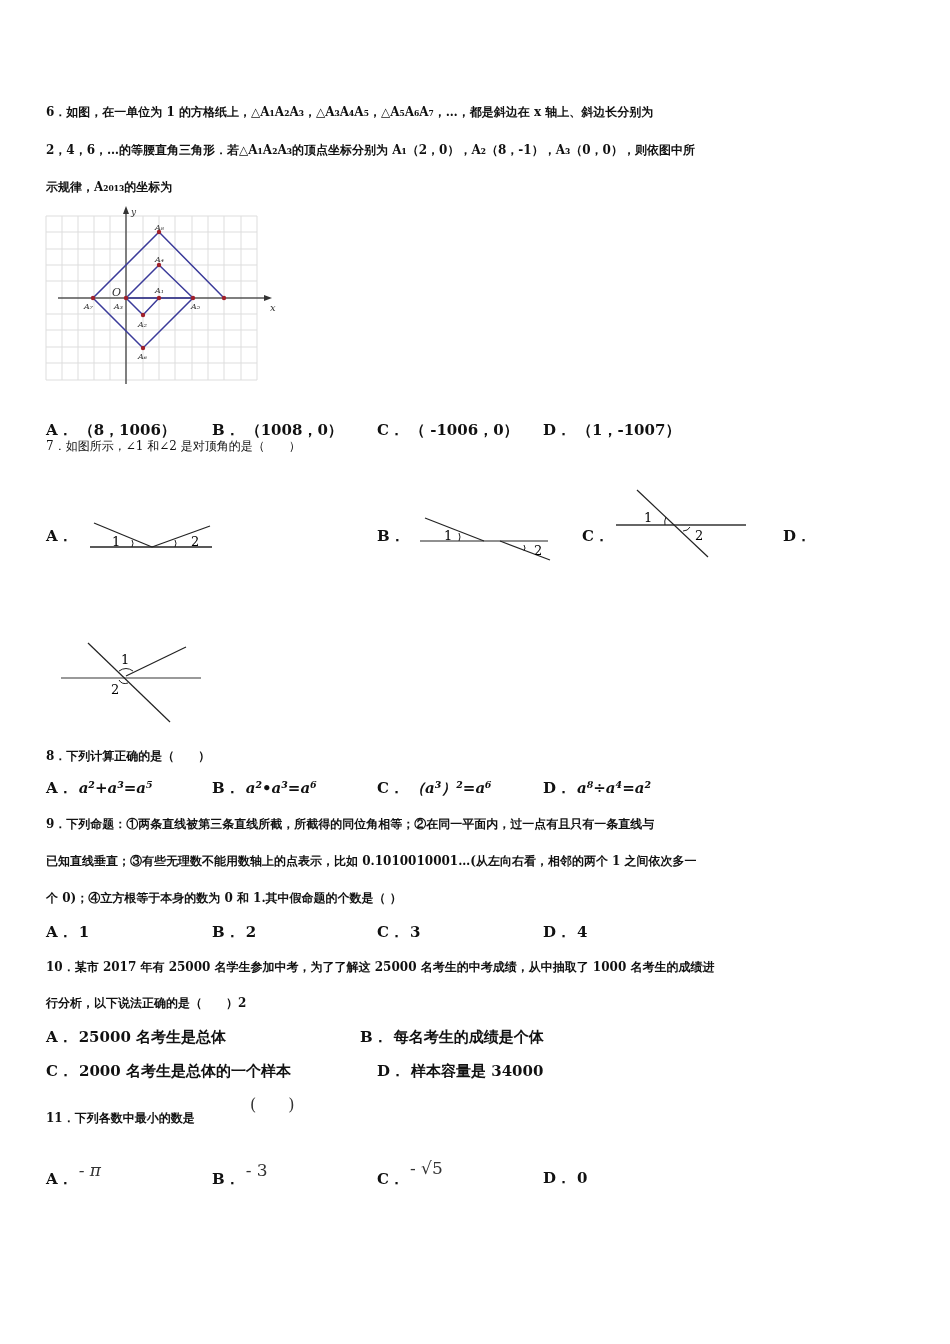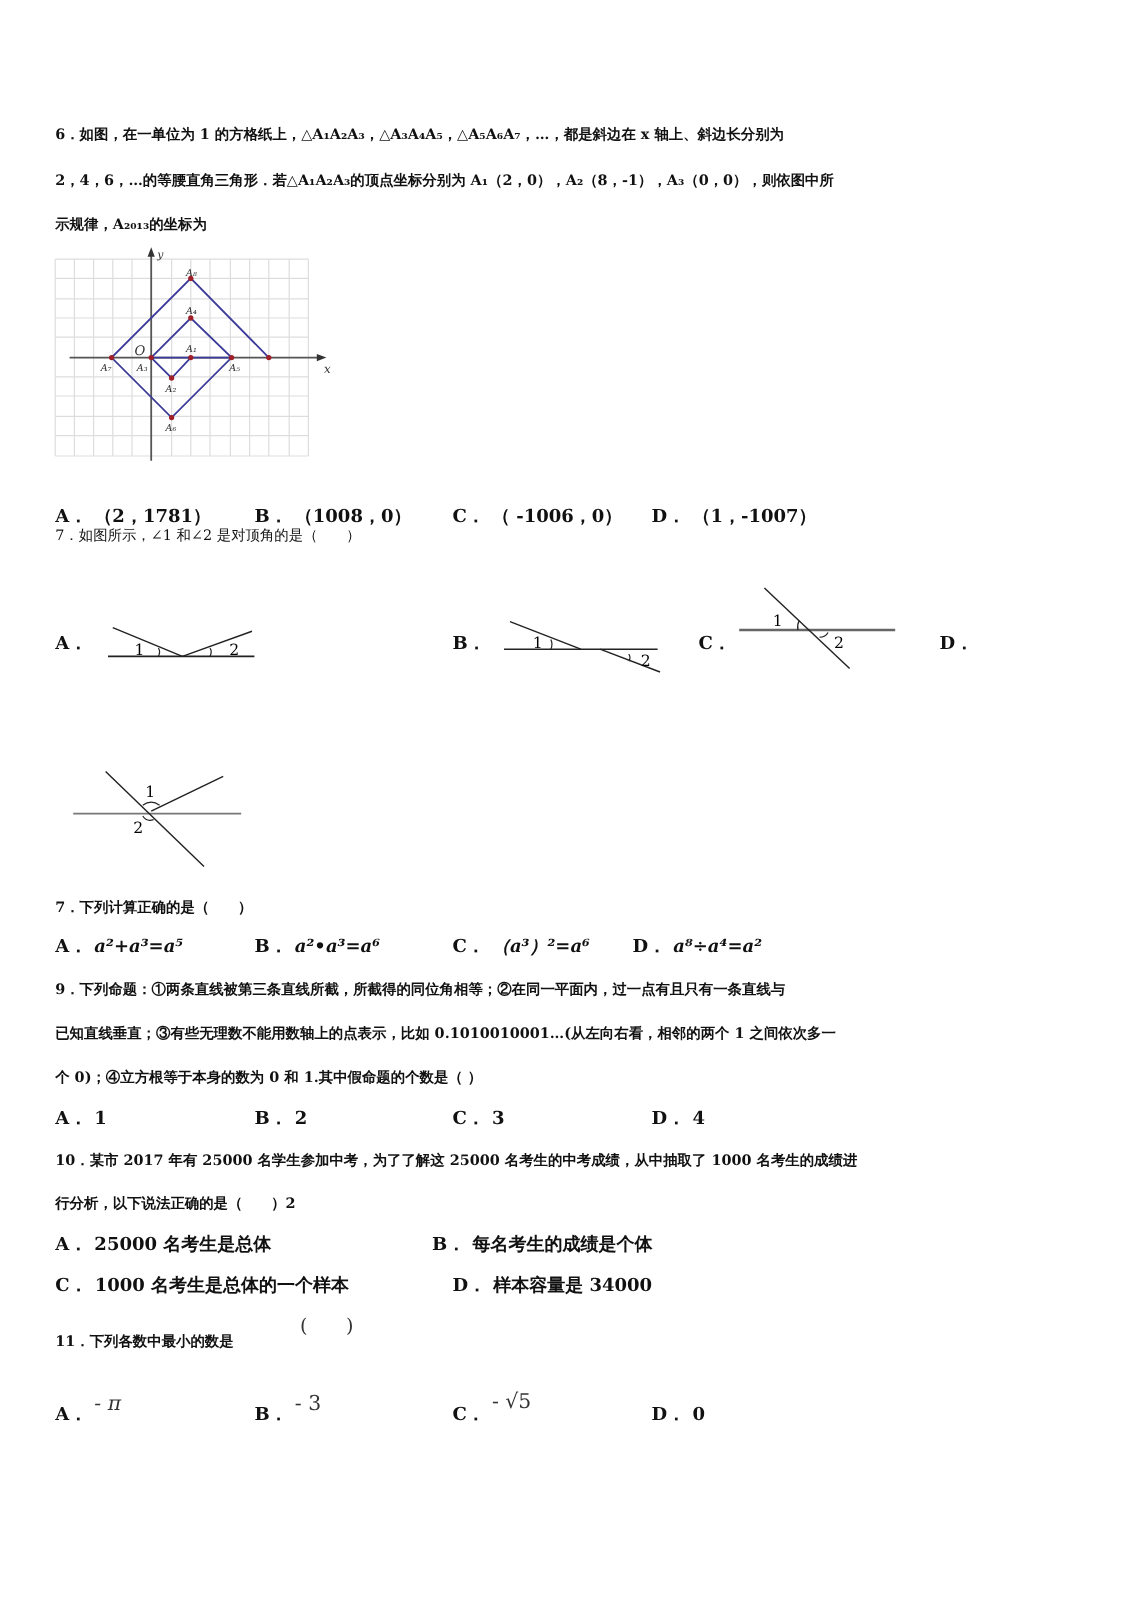--- a/index.html
+++ b/index.html
@@ -73,21 +73,21 @@
     <text x="138" y="327">A₂</text>
     <text x="114" y="309">A₃</text>
     <text x="155" y="262">A₄</text>
     <text x="191" y="309">A₅</text>
     <text x="138" y="359">A₆</text>
     <text x="84" y="309">A₇</text>
     <text x="155" y="230">A₈</text>
   </g>
 </svg>
 
-<div class="opt" style="left:46px;top:420px"><span class="lbl">A．</span><span>（2，1781）</span></div>
+<div class="opt" style="left:46px;top:420px"><span class="lbl">A．</span><span>（8，1006）</span></div>
 <div class="opt" style="left:212px;top:420px"><span class="lbl">B．</span><span>（1008，0）</span></div>
 <div class="opt" style="left:377px;top:420px"><span class="lbl">C．</span><span>（ -1006，0）</span></div>
 <div class="opt" style="left:543px;top:420px"><span class="lbl">D．</span><span>（1，-1007）</span></div>
 
 <div class="line" style="top:436px">7．如图所示，∠1 和∠2 是对顶角的是（　　）</div>
 
 <div class="opt" style="left:46px;top:526px">A．</div>
 <svg style="left:85px;top:515px" width="135" height="40" viewBox="85 515 135 40">
   <line x1="90" y1="547" x2="212" y2="547" stroke="#222" stroke-width="1.5"></line>
   <line x1="94" y1="523" x2="152" y2="547" stroke="#222" stroke-width="1.2"></line>
@@ -123,39 +123,39 @@
 <svg style="left:58px;top:638px" width="150" height="90" viewBox="58 638 150 90">
   <line x1="61" y1="678" x2="201" y2="678" stroke="#777" stroke-width="1.5"></line>
   <line x1="88" y1="643" x2="170" y2="722" stroke="#222" stroke-width="1.2"></line>
   <line x1="126" y1="676" x2="186" y2="647" stroke="#222" stroke-width="1.2"></line>
   <path d="M119,671 Q126,666 133,671" fill="none" stroke="#222"></path>
   <path d="M119,680 Q122,685 128,683" fill="none" stroke="#222"></path>
   <text x="121" y="664" font-size="13">1</text>
   <text x="111" y="694" font-size="13">2</text>
 </svg>
 
-<div class="line b" style="top:746px">7．下列计算正确的是（　　）</div>
+<div class="line b" style="top:746px">8．下列计算正确的是（　　）</div>
 <div class="opt" style="left:46px;top:778px"><span class="lbl">A．</span><i>a²+a³=a⁵</i></div>
 <div class="opt" style="left:212px;top:778px"><span class="lbl">B．</span><i>a²•a³=a⁶</i></div>
 <div class="opt" style="left:377px;top:778px"><span class="lbl">C．</span><i>（a³）²=a⁶</i></div>
-<div class="opt" style="left:527px;top:778px"><span class="lbl">D．</span><i>a⁸÷a⁴=a²</i></div>
+<div class="opt" style="left:543px;top:778px"><span class="lbl">D．</span><i>a⁸÷a⁴=a²</i></div>
 
 <div class="line b" style="top:814px">9．下列命题：①两条直线被第三条直线所截，所截得的同位角相等；②在同一平面内，过一点有且只有一条直线与</div>
 <div class="line b" style="top:851px">已知直线垂直；③有些无理数不能用数轴上的点表示，比如 0.1010010001…(从左向右看，相邻的两个 1 之间依次多一</div>
 <div class="line b" style="top:888px">个 0)；④立方根等于本身的数为 0 和 1.其中假命题的个数是（  ）</div>
 <div class="opt" style="left:46px;top:922px"><span class="lbl">A．</span><span>1</span></div>
 <div class="opt" style="left:212px;top:922px"><span class="lbl">B．</span><span>2</span></div>
 <div class="opt" style="left:377px;top:922px"><span class="lbl">C．</span><span>3</span></div>
 <div class="opt" style="left:543px;top:922px"><span class="lbl">D．</span><span>4</span></div>
 
 <div class="line b" style="top:957px">10．某市 2017 年有 25000 名学生参加中考，为了了解这 25000 名考生的中考成绩，从中抽取了 1000 名考生的成绩进</div>
 <div class="line b" style="top:993px">行分析，以下说法正确的是（　　）2</div>
 <div class="opt" style="left:46px;top:1027px"><span class="lbl">A．</span><span>25000 名考生是总体</span></div>
 <div class="opt" style="left:360px;top:1027px"><span class="lbl">B．</span><span>每名考生的成绩是个体</span></div>
-<div class="opt" style="left:46px;top:1061px"><span class="lbl">C．</span><span>1000 名考生是总体的一个样本</span></div>
+<div class="opt" style="left:46px;top:1061px"><span class="lbl">C．</span><span>2000 名考生是总体的一个样本</span></div>
 <div class="opt" style="left:377px;top:1061px"><span class="lbl">D．</span><span>样本容量是 34000</span></div>
 
 <div class="line b" style="top:1108px">11．下列各数中最小的数是</div>
 <div class="opt math" style="left:250px;top:1095px;font-size:16px">(　　)</div>
 <div class="opt" style="left:46px;top:1168px"><span class="lbl">A．</span><span class="math" style="position:relative;top:-8px;font-style:italic">- π</span></div>
 <div class="opt" style="left:212px;top:1168px"><span class="lbl">B．</span><span class="math" style="position:relative;top:-8px">- 3</span></div>
 <div class="opt" style="left:377px;top:1168px"><span class="lbl">C．</span><span class="math" style="position:relative;top:-10px">- √5</span></div>
 <div class="opt" style="left:543px;top:1168px"><span class="lbl">D．</span><span>0</span></div>
 
 </body></html>

